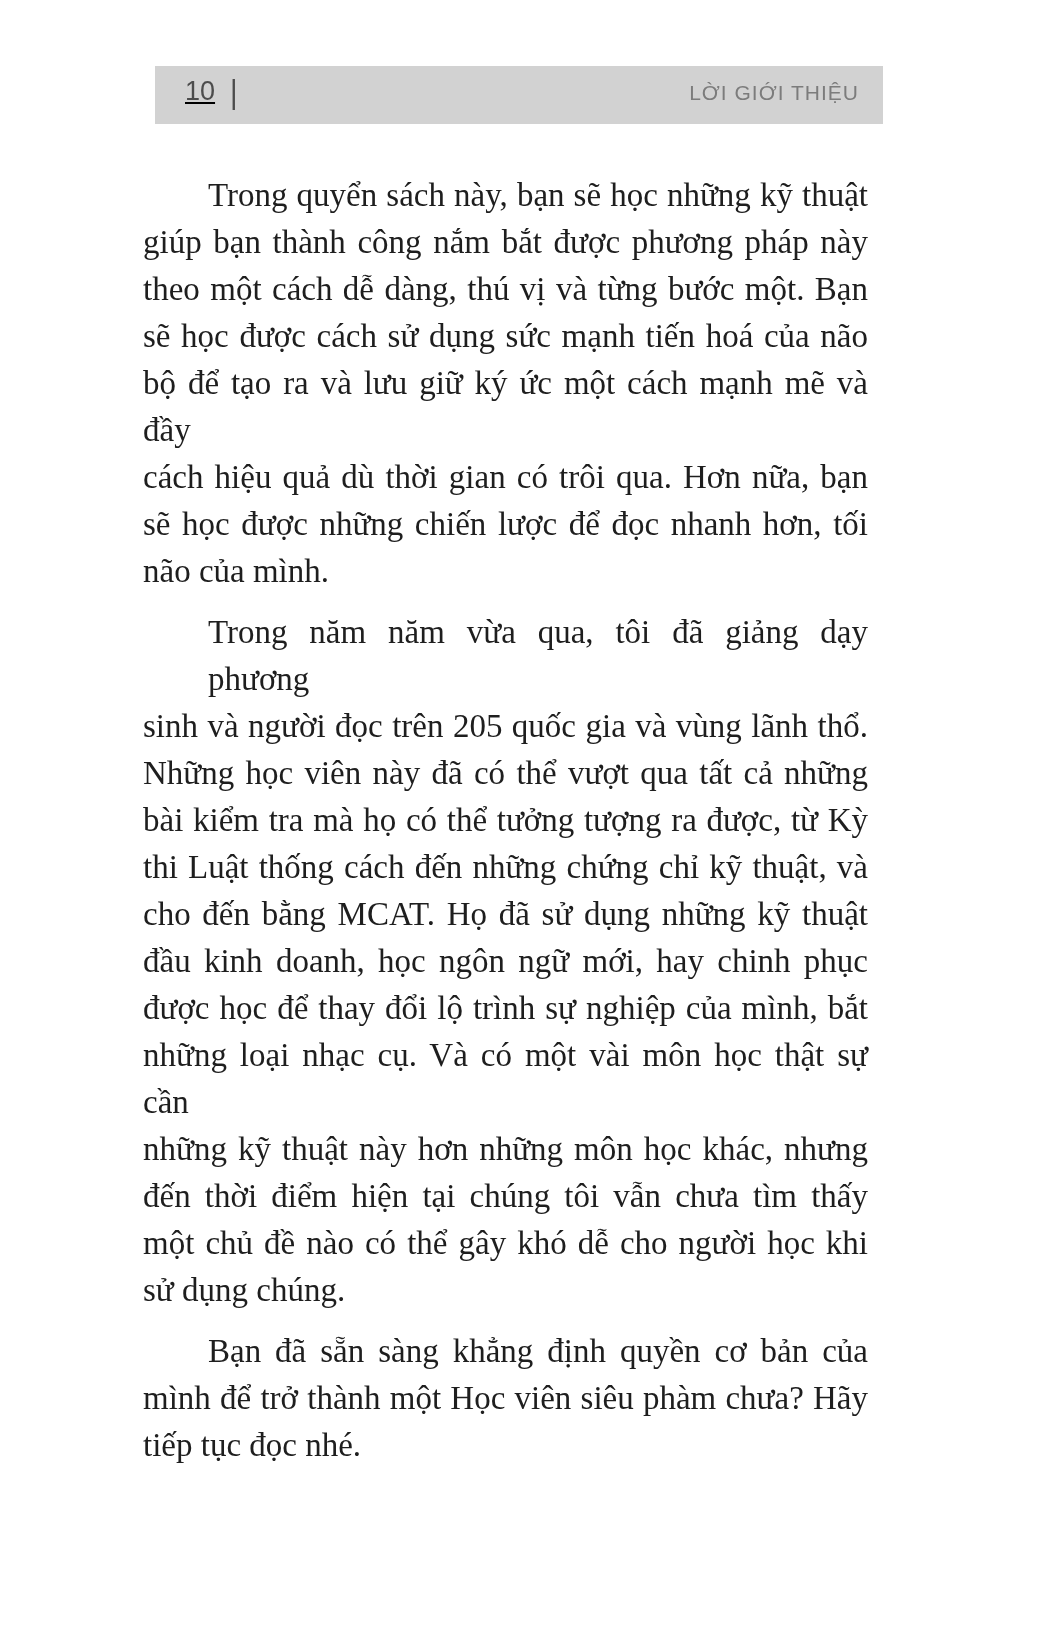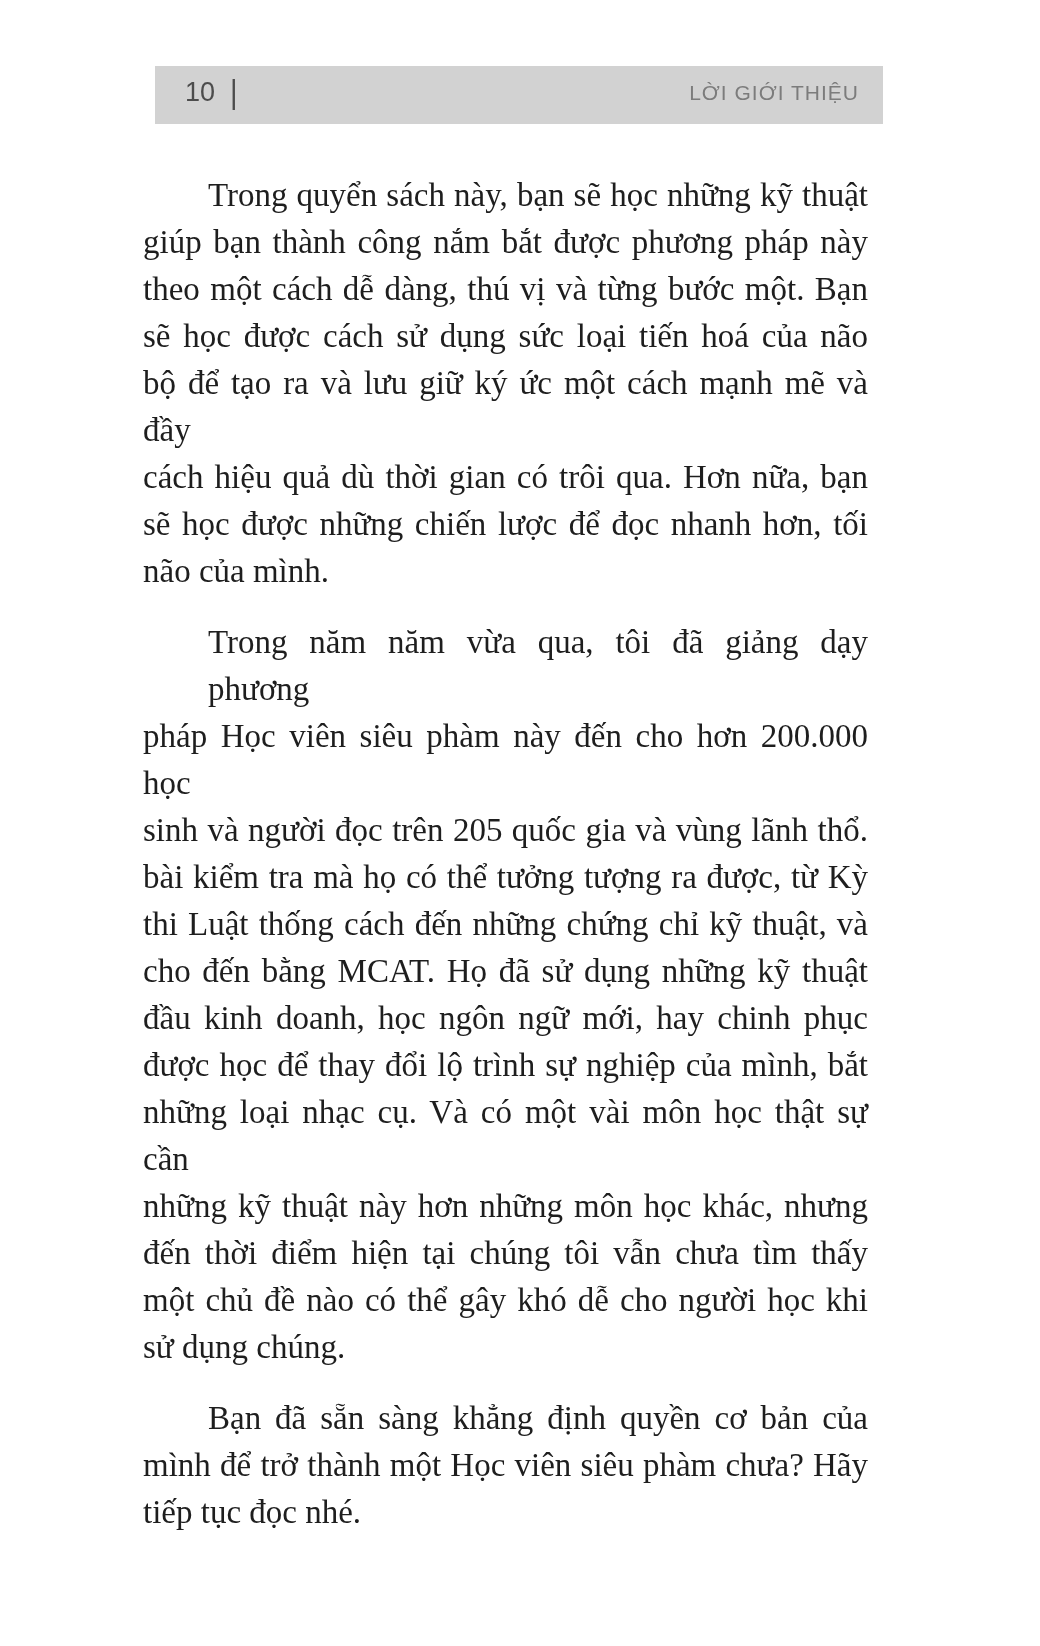--- a/index.html
+++ b/index.html
@@ -20,21 +20,21 @@
   .header-bar {
     height: 52px;
     background: var(--header-bar, #d2d2d2);
     display: flex;
     align-items: center;
     justify-content: space-between;
     padding: 0 24px 0 30px;
     box-sizing: border-box;
     font-family: "Liberation Sans", sans-serif;
   }
-  .header-left { display: flex; align-items: center; gap: 15px; }
+  .header-left { display: flex; align-items: flex-start; gap: 15px; text-decoration: underline; }
   .page-number {
     font-size: 27px;
     color: var(--header-text, #4c4c4c);
     line-height: 1;
   }
   .header-divider {
     font-size: 29px;
     font-weight: 400;
     color: var(--header-text, #4c4c4c);
     line-height: 1;
@@ -50,21 +50,21 @@
   .teeth path, .teeth rect { fill: var(--header-bar, #d2d2d2); }
   .content {
     position: absolute;
     left: 143px;
     top: 172px;
     width: 725px;
     font-size: 33px;
     line-height: 47px;
     color: var(--body-text, #1e1e1e);
   }
-  .para + .para { margin-top: 24px; }
+  .para + .para { margin-top: 14px; }
   .line {
     text-align: justify;
     text-align-last: justify;
   }
   .line.first { padding-left: 65px; }
   .line.last { text-align-last: left; }
 </style>
 </head>
 <body>
 
@@ -86,30 +86,30 @@
       </defs>
       <rect width="728" height="6" fill="url(#zz)"></rect>
     </svg>
   </div>
 
   <div class="content" id="content">
       <div class="para">
         <div class="line first">Trong quyển sách này, bạn sẽ học những kỹ thuật</div>
         <div class="line">giúp bạn thành công nắm bắt được phương pháp này</div>
         <div class="line">theo một cách dễ dàng, thú vị và từng bước một. Bạn</div>
-        <div class="line">sẽ học được cách sử dụng sức loại tiến hoá của não</div>
+        <div class="line">sẽ học được cách sử dụng sức mạnh tiến hoá của não</div>
         <div class="line">bộ để tạo ra và lưu giữ ký ức một cách mạnh mẽ và đầy</div>
         <div class="line">cách hiệu quả dù thời gian có trôi qua. Hơn nữa, bạn</div>
         <div class="line">sẽ học được những chiến lược để đọc nhanh hơn, tối</div>
         <div class="line last">não của mình.</div>
       </div>
       <div class="para">
         <div class="line first">Trong năm năm vừa qua, tôi đã giảng dạy phương</div>
-        <div class="line">pháp Học viên siêu phàm này đến cho hơn 200.000 học</div>
         <div class="line">sinh và người đọc trên 205 quốc gia và vùng lãnh thổ.</div>
+        <div class="line">Những học viên này đã có thể vượt qua tất cả những</div>
         <div class="line">bài kiểm tra mà họ có thể tưởng tượng ra được, từ Kỳ</div>
         <div class="line">thi Luật thống cách đến những chứng chỉ kỹ thuật, và</div>
         <div class="line">cho đến bằng MCAT. Họ đã sử dụng những kỹ thuật</div>
         <div class="line">đầu kinh doanh, học ngôn ngữ mới, hay chinh phục</div>
         <div class="line">được học để thay đổi lộ trình sự nghiệp của mình, bắt</div>
         <div class="line">những loại nhạc cụ. Và có một vài môn học thật sự cần</div>
         <div class="line">những kỹ thuật này hơn những môn học khác, nhưng</div>
         <div class="line">đến thời điểm hiện tại chúng tôi vẫn chưa tìm thấy</div>
         <div class="line">một chủ đề nào có thể gây khó dễ cho người học khi</div>
         <div class="line last">sử dụng chúng.</div>

